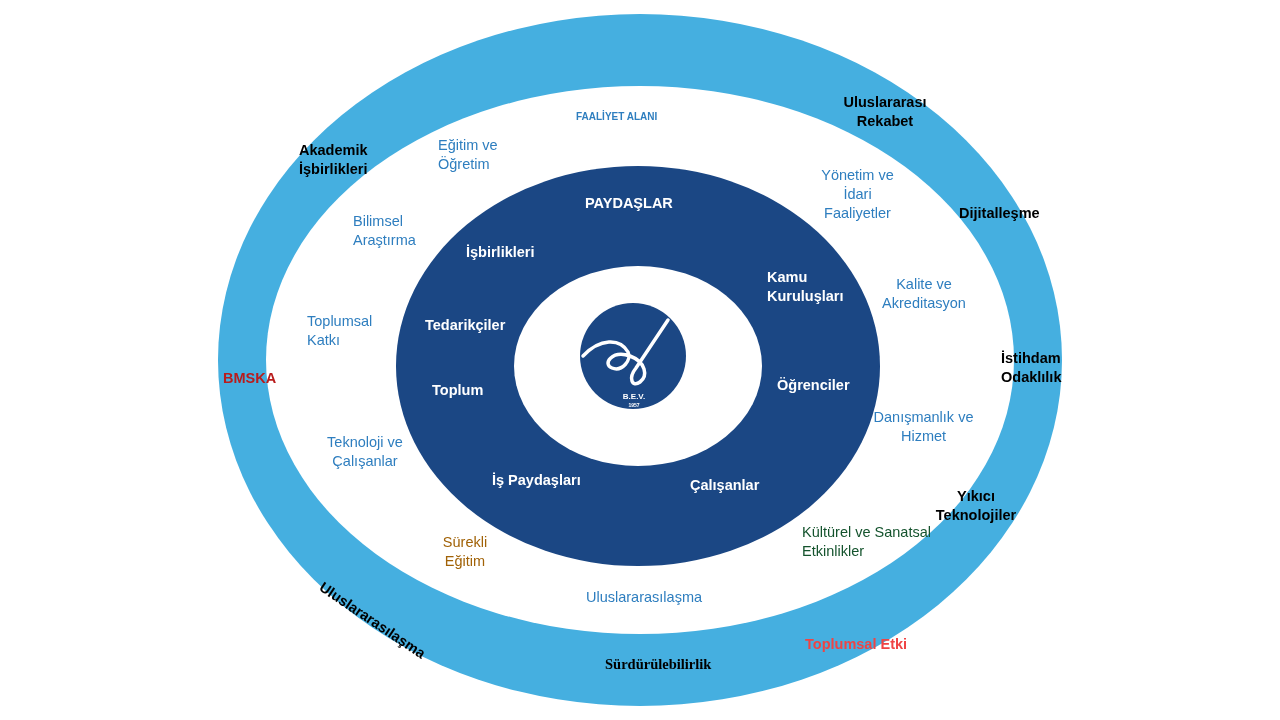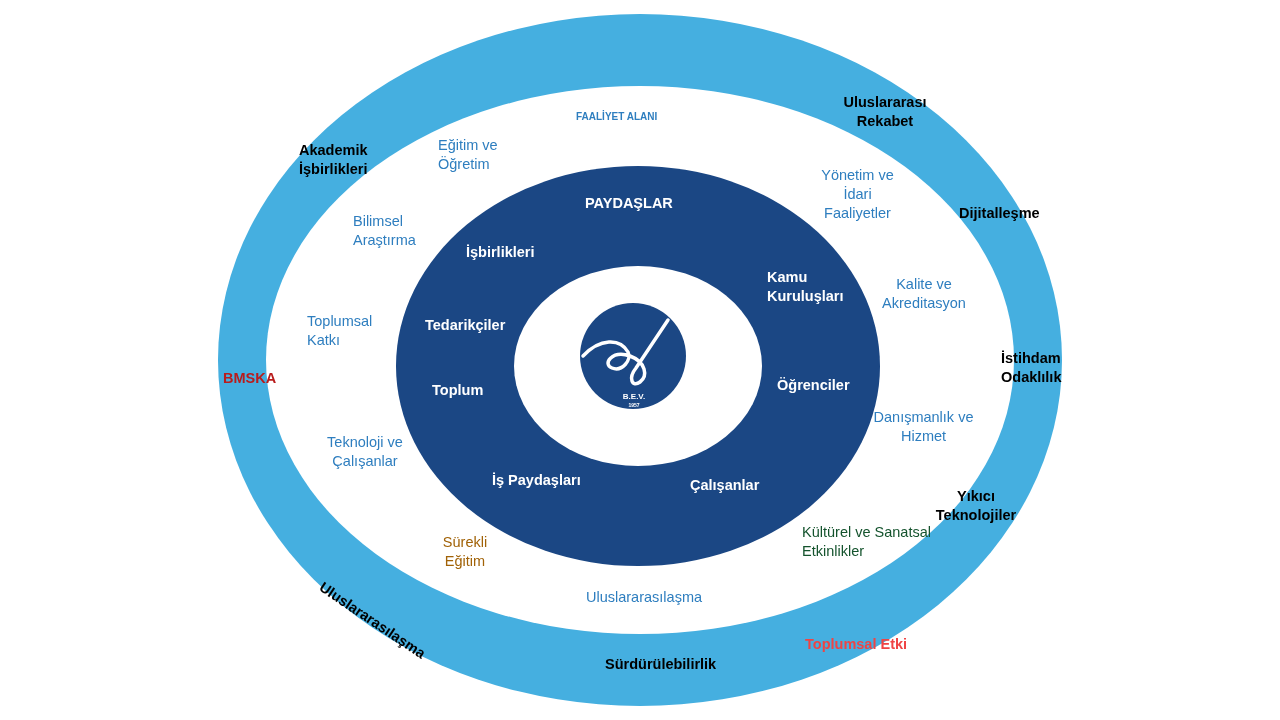--- a/index.html
+++ b/index.html
@@ -45,21 +45,21 @@
   <span>İstihdam</span>
   <span>Odaklılık</span>
 </div>
 <div class="lbl outer center" style="left: 926px; top: 487px; width: 100px; color: rgb(0, 0, 0);">
   <span>Yıkıcı</span>
   <span>Teknolojiler</span>
 </div>
 <div class="lbl outer" style="left: 805px; top: 607px; color: #ef4444; margin-top: 28px;">
   <span>Toplumsal Etki</span>
 </div>
-<div class="lbl outer" style="left: 605px; top: 655px; color: rgb(0, 0, 0);">
+<div class="lbl outer" style="left: 605px; top: 655px; color: rgb(0, 0, 0); font-family: Liberation Serif, serif;">
   <span>Sürdürülebilirlik</span>
 </div>
 <div class="lbl outer" style="left: 326px; top: 578px; transform: rotate(34deg); transform-origin: 0px 0px; color: rgb(0, 0, 0);">
   <span>Uluslararasılaşma</span>
 </div>
 <div class="lbl outer" style="left: 223px; top: 369px; color: #b91c1c;">
   <span>BMSKA</span>
 </div>
 <div class="lbl outer" style="left: 299px; top: 141px; color: rgb(0, 0, 0);">
   <span>Akademik</span>

